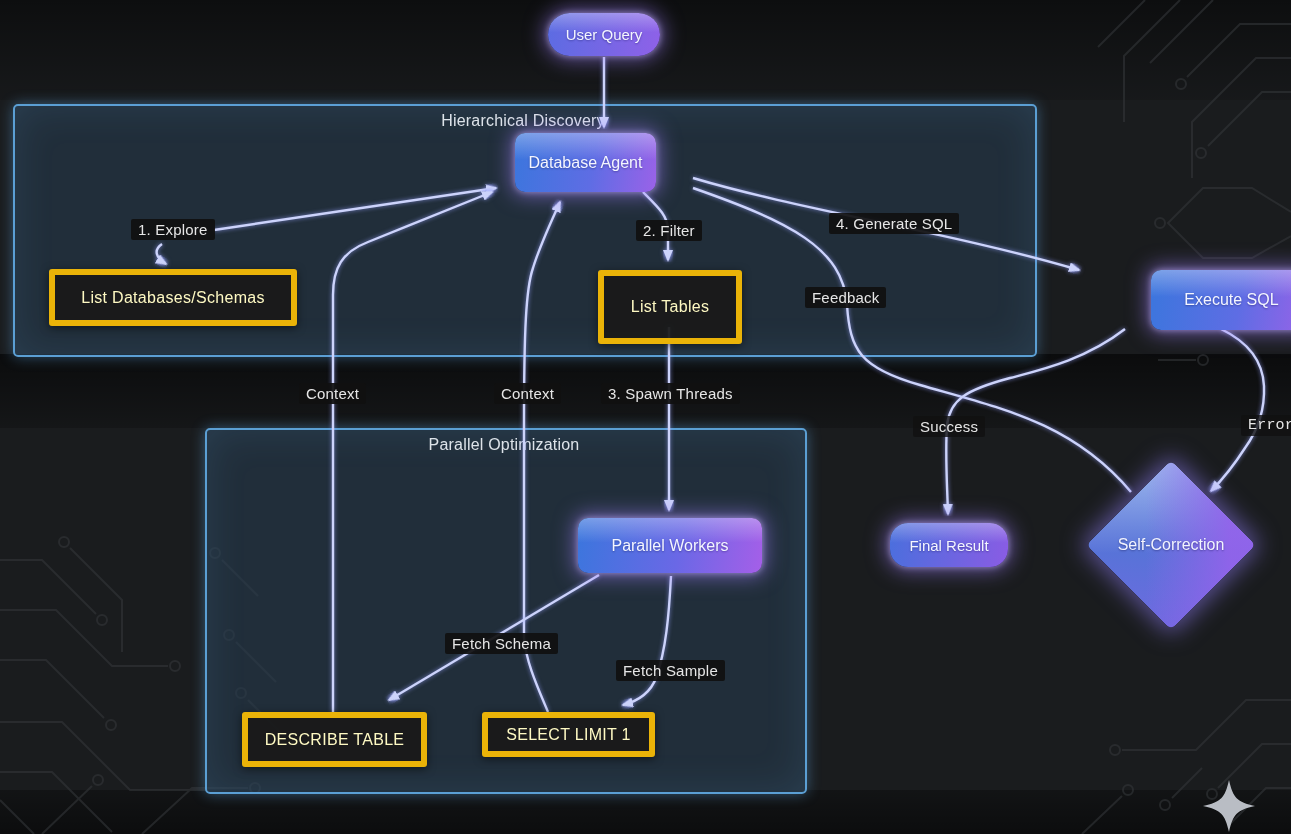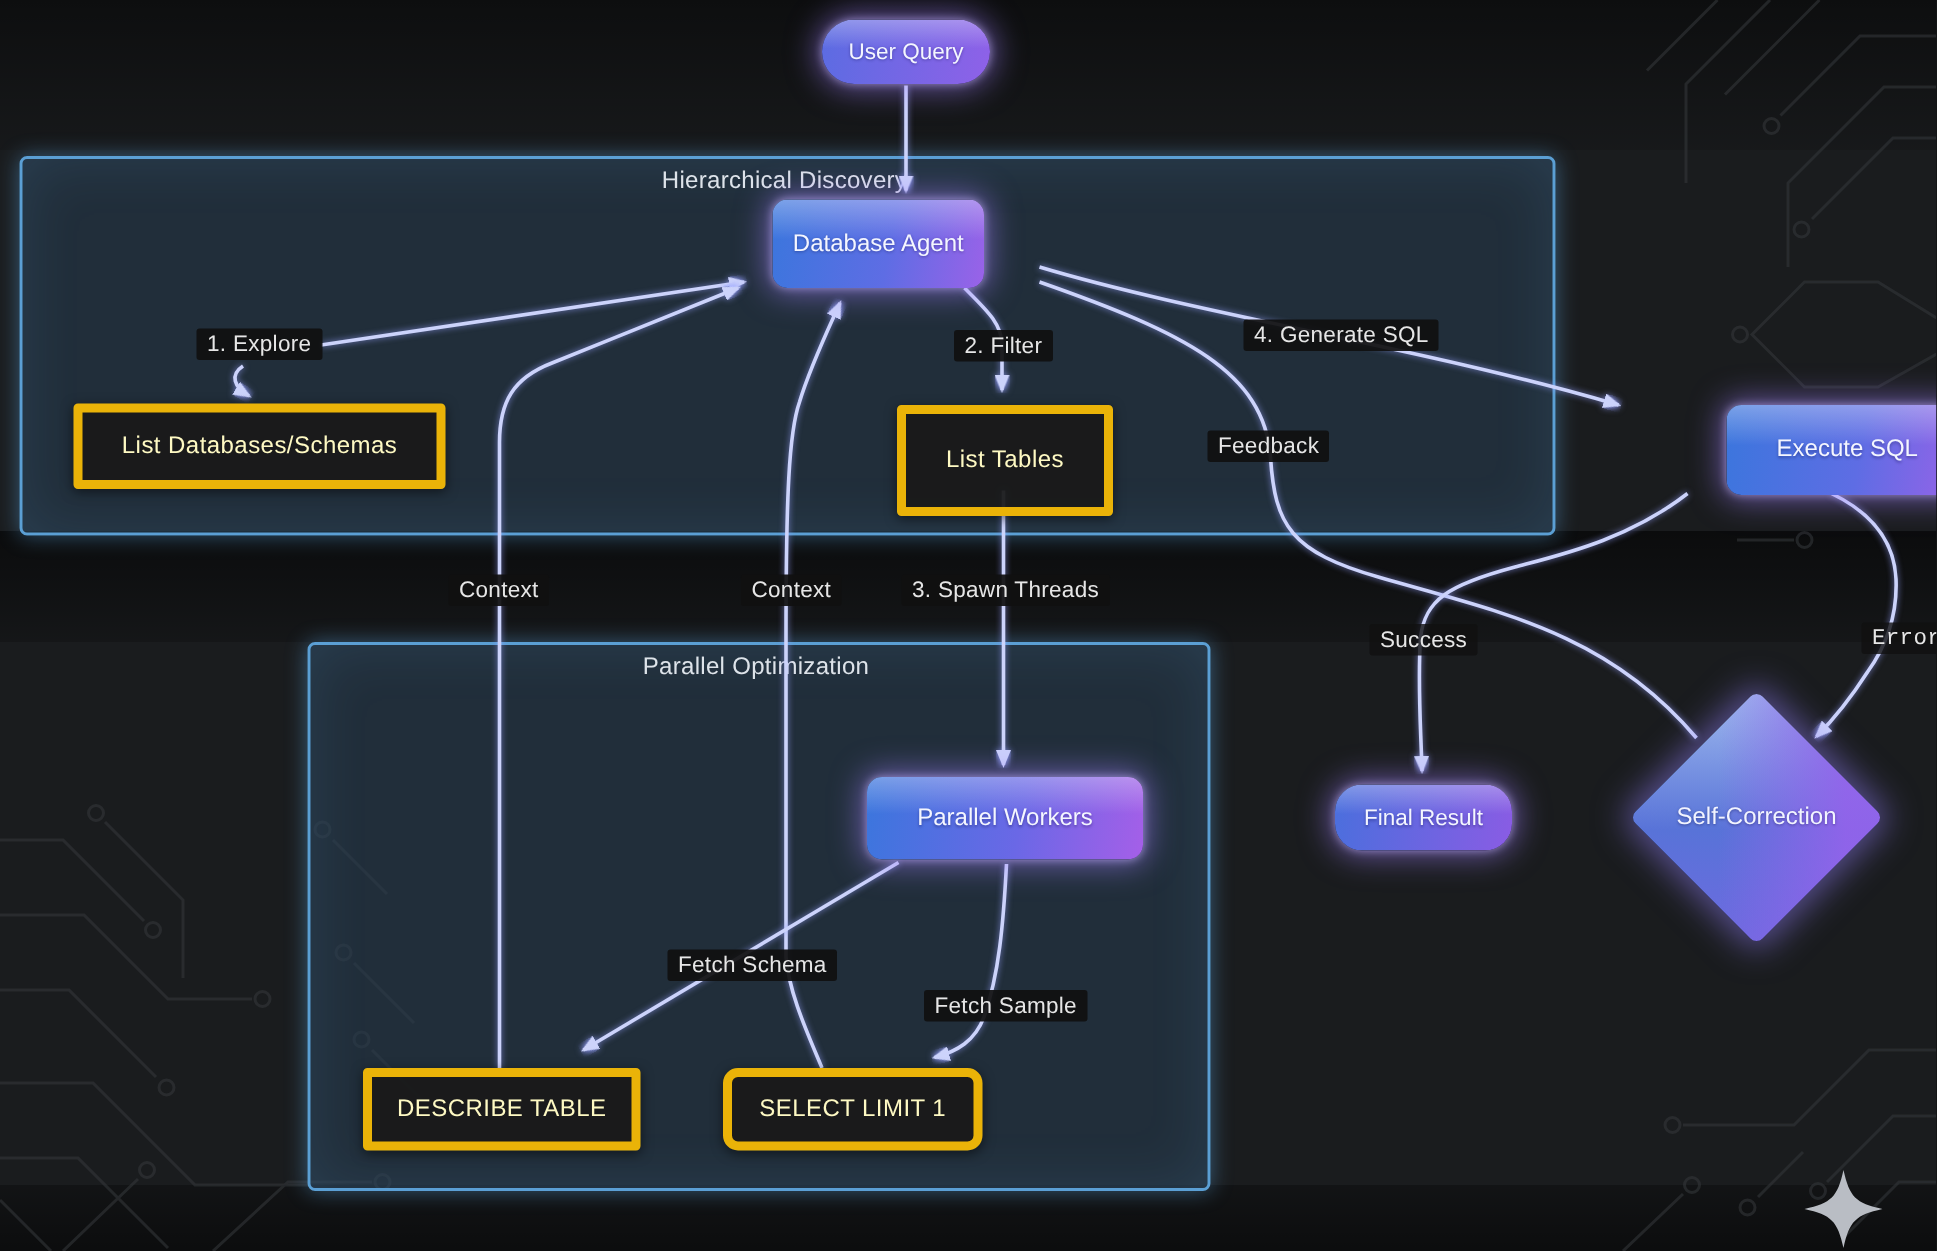--- a/index.html
+++ b/index.html
@@ -168,21 +168,21 @@
 
   <div class="node dark-node" style="left:598px;top:270px;width:144px;height:74px;">List Tables</div>
 
   <div class="node grad-node" style="left:1151px;top:270px;width:161px;height:60px;">Execute SQL</div>
 
   <div class="node grad-node" style="left:578px;top:518px;width:184px;height:55px;
        background:linear-gradient(180deg,rgba(255,255,255,.30),rgba(255,255,255,0) 45%),linear-gradient(100deg,#3b76dd 0%,#6a68e6 55%,#a55fe8 100%);">Parallel Workers</div>
 
   <div class="node dark-node" style="left:242px;top:712px;width:185px;height:55px;">DESCRIBE TABLE</div>
 
-  <div class="node dark-node" style="left:482px;top:712px;width:173px;height:55px;border-radius:10px;">SELECT LIMIT 1</div>
+  <div class="node dark-node" style="left:482px;top:712px;width:173px;height:45px;">SELECT LIMIT 1</div>
 
   <div class="node grad-node pill" style="left:890px;top:523px;width:118px;height:44px;font-size:15px;
        background:linear-gradient(180deg,rgba(255,255,255,.30),rgba(255,255,255,0) 45%),linear-gradient(100deg,#4a6fdd,#8a5ce4);border-radius:18px;">Final Result</div>
 
   <div class="diamond-shape" style="left:1111px;top:485px;"></div>
   <div class="diamond-label" style="left:1095px;top:536px;width:152px;">Self-Correction</div>
 
   <div class="edge-label" style="left:131px;top:219px;">1. Explore</div>
   <div class="edge-label" style="left:636px;top:220px;">2. Filter</div>
   <div class="edge-label" style="left:829px;top:213px;">4. Generate SQL</div>

